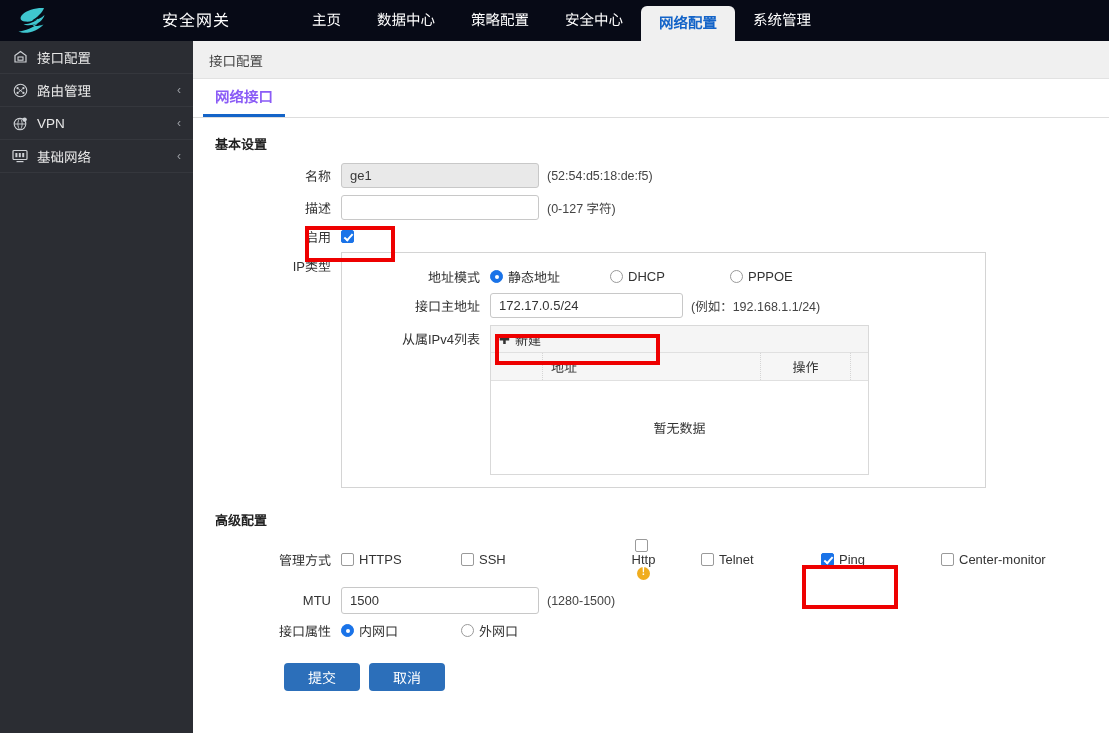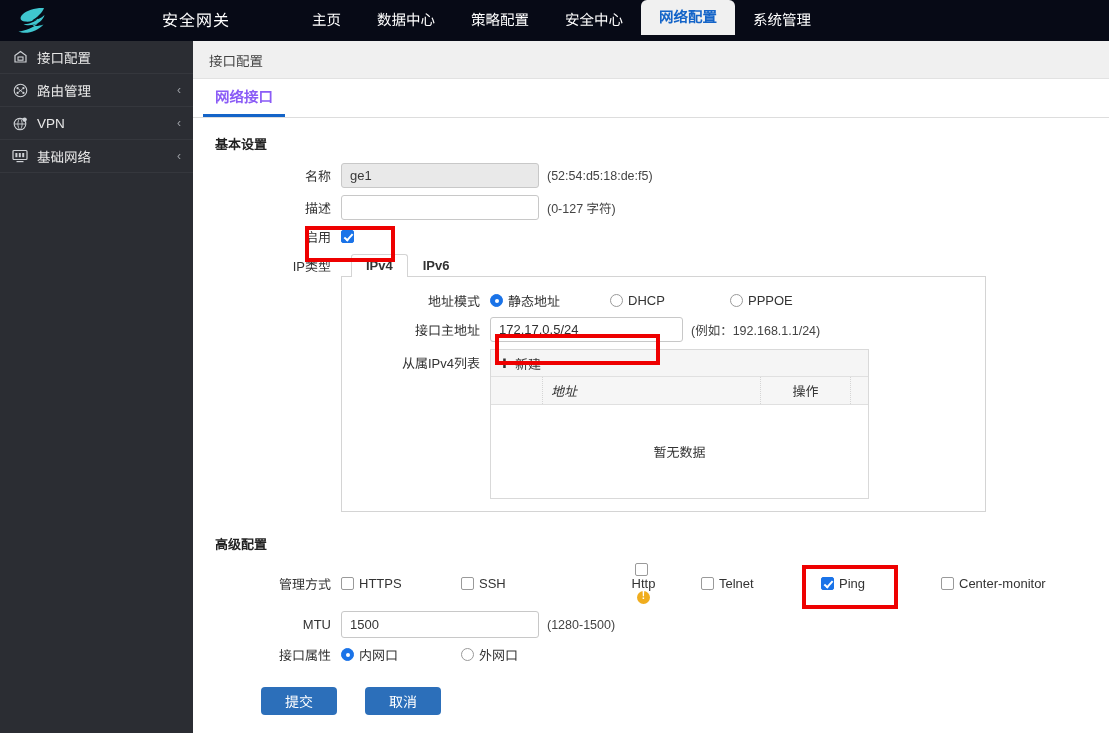--- a/index.html
+++ b/index.html
@@ -29,21 +29,21 @@
   .brand-title {
     color: #ffffff;
     font-size: 16px;
     font-weight: 400;
     padding-bottom: 10px;
     margin-left: 100px;
     letter-spacing: 1px;
     white-space: nowrap;
   }
   .nav {
-    display: flex; align-items: flex-start;
+    display: flex; align-items: flex-end;
     margin-left: 64px;
     height: 41px;
   }
   .nav-item {
     color: #ffffff;
     font-size: 14.5px;
     padding: 0 18px;
     height: 41px;
     line-height: 41px;
     white-space: nowrap;
@@ -227,21 +227,21 @@
     font-size: 13px; color: #333; cursor: pointer;
   }
   .tbl-toolbar .plus { color: #333; font-weight: 700; margin-right: 5px; font-size: 13px; }
   .tbl-head {
     display: flex; height: 28px; background: #f6f6f6;
     border-bottom: 1px solid #e0e0e0;
     font-size: 13px; color: #333;
   }
   .th { display: flex; align-items: center; justify-content: center; border-right: 1px dotted #d5d5d5; }
   .th.c0 { width: 52px; }
-  .th.c1 { width: 218px; justify-content: flex-start; padding-left: 8px; font-style: italic; }
+  .th.c1 { width: 218px; justify-content: flex-start; padding-left: 8px; }
   .th.c2 { width: 90px; }
   .th.c3 { width: 17px; border-right: none; }
   .tbl-body {
     height: 93px; display: flex; align-items: center; justify-content: center;
     font-size: 13px; color: #333; background: #fff;
   }
 
   
   .warn-icon {
     display: inline-block; width: 13px; height: 13px; border-radius: 50%;
@@ -376,24 +376,20 @@
 
       <div class="row" style="margin-bottom:6px;">
         <div class="lbl">启用</div>
         <span class="cbx checked"></span>
       </div>
 
       <div style="display:flex; align-items:flex-start; margin-top:4px;">
         <div class="lbl" style="padding-top:4px;">IP类型</div>
 
         <div style="width:645px;">
-          <div class="iptabs">
-            <div class="iptab active">IPv4</div>
-            <div class="iptab">IPv6</div>
-          </div>
 
           <div class="ippanel">
 
             <div class="row">
               <div class="lbl">地址模式</div>
               <span class="opt" style="width:120px;">
                 <span class="rdo checked"></span>
                 <span class="otext">静态地址</span>
               </span>
               <span class="opt" style="width:120px;">
@@ -477,21 +473,21 @@
         <span class="opt" style="width:120px;">
           <span class="rdo checked"></span>
           <span class="otext">内网口</span>
         </span>
         <span class="opt">
           <span class="rdo"></span>
           <span class="otext">外网口</span>
         </span>
       </div>
 
-      <div style="display:flex; margin-top:23px; padding-left:68px;gap:19px;">
+      <div style="display:flex; margin-top:23px; padding-left:91px;">
         <button class="btn">提交</button>
         <button class="btn" style="margin-left:9px;">取消</button>
       </div>
 
     </div>
   </div>
 
   <div class="redbox" style="left:305px; top:226px; width:90px; height:36px;"></div>
   <div class="redbox" style="left:495px; top:334px; width:165px; height:31px;"></div>
   <div class="redbox" style="left:802px; top:565px; width:96px; height:44px;"></div>

